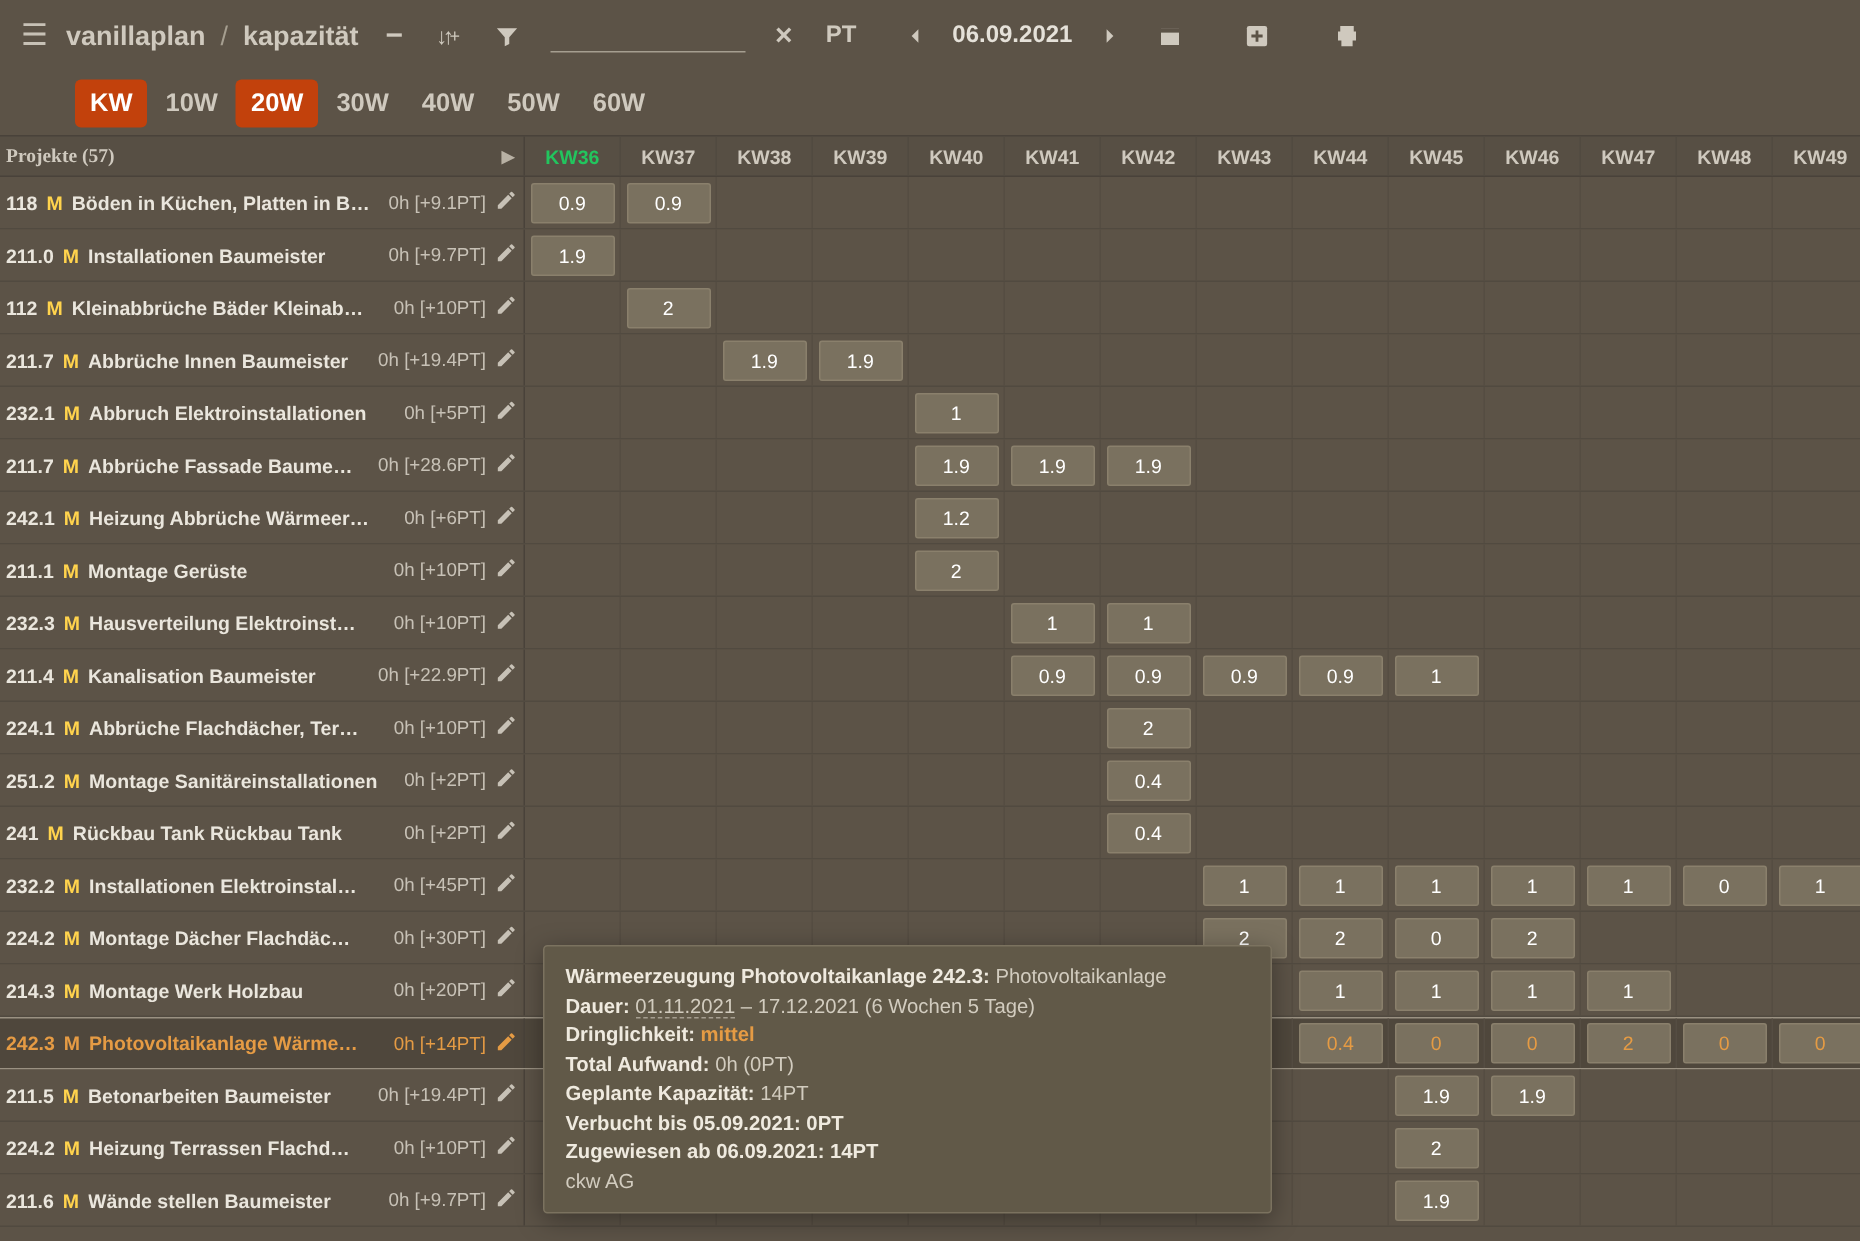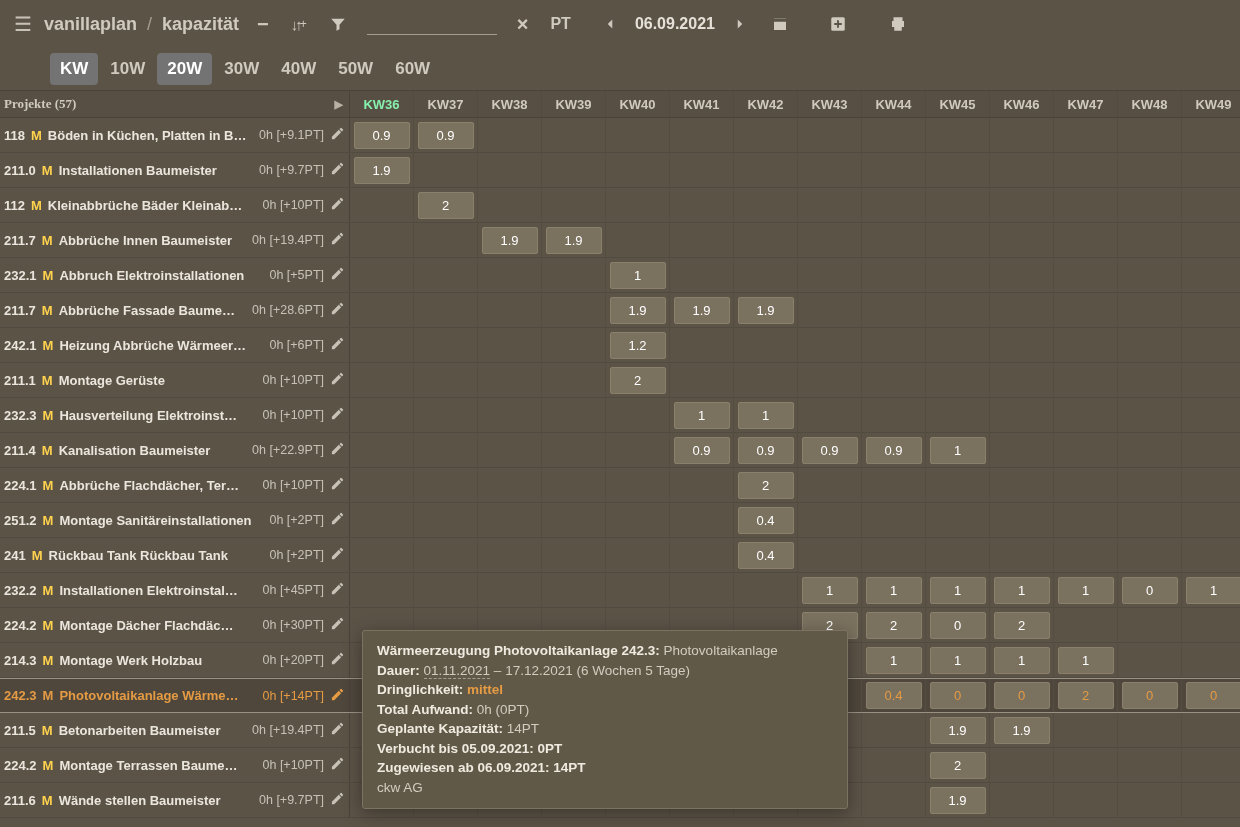--- a/index.html
+++ b/index.html
@@ -64,21 +64,21 @@
   }
   .range-tab {
     font-weight: 800;
     font-size: 17px;
     color: #cfc9be;
     padding: 6px 10px;
     border-radius: 4px;
     cursor: pointer;
   }
   .range-tab.active {
-    background: #737373;
+    background: #c2410c;
     color: #fff;
   }
 
   
   .grid-header {
     display: flex;
     border-top: 1px solid #49423a;
     border-bottom: 1px solid #49423a;
     height: 28px;
     background: #574f44;
@@ -101,21 +101,21 @@
     width: 64px;
     flex: 0 0 64px;
     display: flex;
     align-items: center;
     justify-content: center;
     font-weight: 800;
     font-size: 13px;
     color: #cfc9be;
     border-right: 1px solid #514a40;
   }
-  .hdr-col.current { color: #86efac; }
+  .hdr-col.current { color: #22c55e; }
 
   
   .rows {
     overflow: hidden;
     position: relative;
   }
   .row {
     display: flex;
     height: 35px;
     border-bottom: 1px solid #514a40;
@@ -879,21 +879,21 @@
         </div>
         <div class="cell"></div>
         <div class="cell"></div>
         <div class="cell"></div>
       </div>
     </div>
     <div class="row">
       <div class="row-left">
         <span class="proj-code">224.2</span>
         <span class="proj-m">M</span>
-        <span class="proj-name">Montage Terrassen Baume…</span>
+        <span class="proj-name">Heizung Terrassen Flachd…</span>
         <span class="proj-info">0h [+10PT]</span>
         <span><svg class="edit-icon" viewBox="0 0 24 24">
             <path d="M3 17.25V21h3.75L17.81 9.94l-3.75-3.75L3 17.25zM20.71 7.04a1 1 0 0 0 0-1.41l-2.34-2.34a1 1 0 0 0-1.41 0l-1.83 1.83 3.75 3.75 1.83-1.83z"></path>
           </svg></span>
       </div>
       <div class="row-cells">
         <div class="cell"></div>
         <div class="cell"></div>
         <div class="cell"></div>
         <div class="cell"></div>

